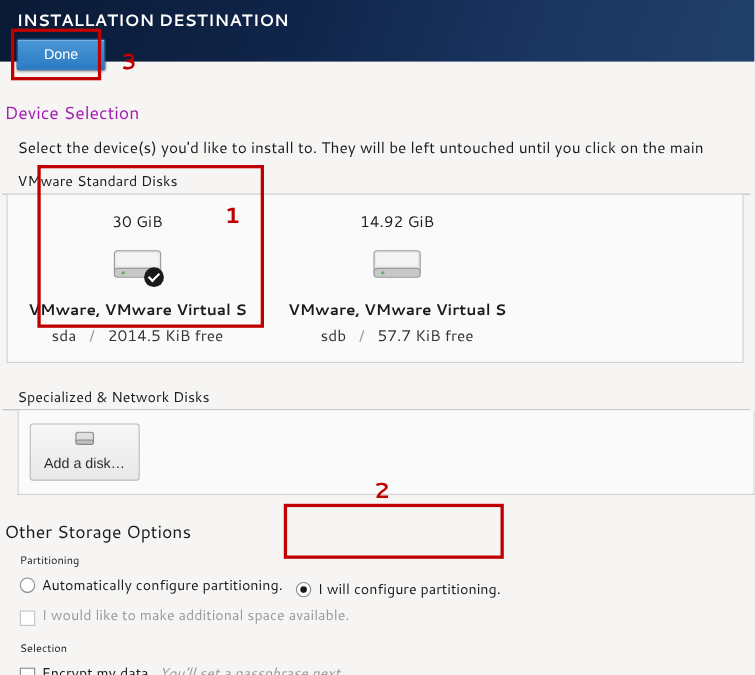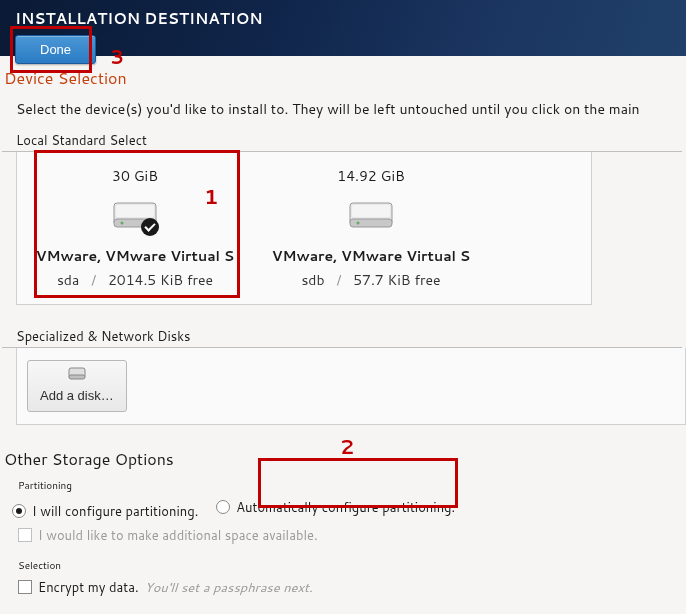--- a/index.html
+++ b/index.html
@@ -48,23 +48,24 @@
     }
     .ann-done { left: 10px; top: 26px; width: 82px; height: 47px; }
     .ann-done-num { left: 110px; top: 42px; }
     .content {
       padding: 10px 0 0 2px;
       background: #f6f5f4;
     }
     .section-title {
       font-size: 16px;
       font-weight: 400;
-      color: #c2410c;
+      color: #a21caf;
       margin-bottom: 10px;
       padding-left: 2px;
+      margin-top: 25px;
     }
     .instruction {
       font-size: 14px;
       padding-left: 14px;
       margin-bottom: 12px;
       white-space: nowrap;
       overflow: hidden;
     }
     .subsection-label {
       font-size: 13px;
@@ -73,22 +74,22 @@
       border-bottom: 1px solid #bfbfbf;
       margin: 0 0 0 0;
       padding-bottom: 2px;
       width: 680px;
     }
     .disk-row {
       display: flex;
       border: 1px solid #d0d0d0;
       border-top: none;
       background: #fafafa;
-      margin-left: 14px;
-      width: 576px;
+      margin-left: 4px;
+      width: 670px;
       position: relative;
     }
     .disk-card {
       width: 236px;
       text-align: center;
       padding: 14px 6px 14px 6px;
       cursor: pointer;
       position: relative;
     }
     .disk-size {
@@ -197,21 +198,21 @@
     }
     .radio-circle.selected::after {
       content: "";
       width: 6px;
       height: 6px;
       background: #1a1a1a;
       border-radius: 50%;
     }
     .checkbox-row {
       display: flex;
-      align-items: center;
+      align-items: flex-end;
       gap: 6px;
       margin-left: 14px;
       font-size: 13px;
       margin-top: 6px;
     }
     .checkbox-box {
       width: 14px;
       height: 14px;
       border: 1px solid #888;
       background: #fff;
@@ -231,21 +232,21 @@
   <button class="done-button">Done</button>
 </div>
 
 <div class="annotation-box ann-done"></div>
 <div class="annotation-num ann-done-num">3</div>
 
 <div class="content">
   <div class="section-title">Device Selection</div>
   <div class="instruction">Select the device(s) you'd like to install to.   They will be left untouched until you click on the main</div>
 
-  <div class="subsection-label">Local Standard Select</div>
+  <div class="subsection-label">VMware Standard Disks</div>
   <div class="disk-row">
     <div class="disk-card">
       <div class="disk-size">30 GiB</div>
       <div class="disk-icon-wrap">
         <span class="disk-icon">
           <svg width="46" height="30" viewBox="0 0 46 30">
             <rect x="2" y="2" width="42" height="22" rx="3" fill="#e8e8e8" stroke="#999" stroke-width="1"></rect>
             <rect x="2" y="18" width="42" height="8" rx="3" fill="#c8c8c8" stroke="#999" stroke-width="1"></rect>
             <circle cx="10" cy="22" r="1.5" fill="#66aa66"></circle>
             <rect x="4" y="4" width="38" height="12" rx="2" fill="#f4f4f4"></rect>
@@ -293,27 +294,27 @@
       </span>
       <span>Add a disk…</span>
     </button>
   </div>
 
   <div class="storage-options">
     <div class="storage-title">Other Storage Options</div>
     <div class="opt-subtitle">Partitioning</div>
 
     <div class="radio-group">
+      <label class="radio-row">
+        <span class="radio-circle"></span>
+        <span>Automatically configure partitioning.</span>
+      </label>
       <label class="radio-row" style="margin-left:8px;">
         <span class="radio-circle selected"></span>
         <span>I will configure partitioning.</span>
-      </label>
-      <label class="radio-row">
-        <span class="radio-circle"></span>
-        <span>Automatically configure partitioning.</span>
       </label>
     </div>
 
     <div class="checkbox-row disabled">
       <span class="checkbox-box" style="border-color:#c0c0c0;"></span>
       <span>I would like to make additional space available.</span>
     </div>
 
     <div class="encryption-section">
       <div class="opt-subtitle">Selection</div>

